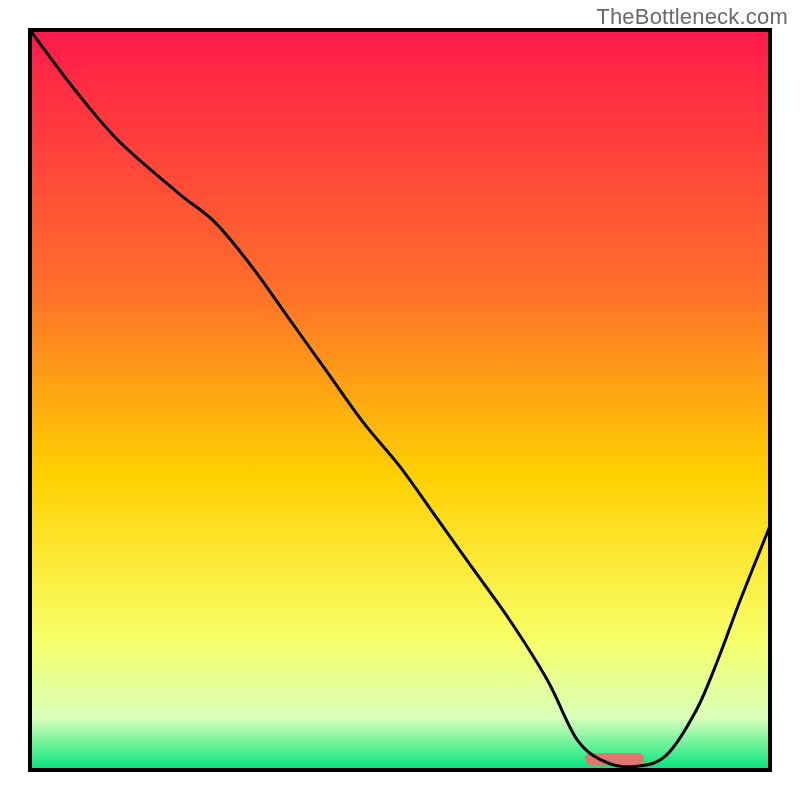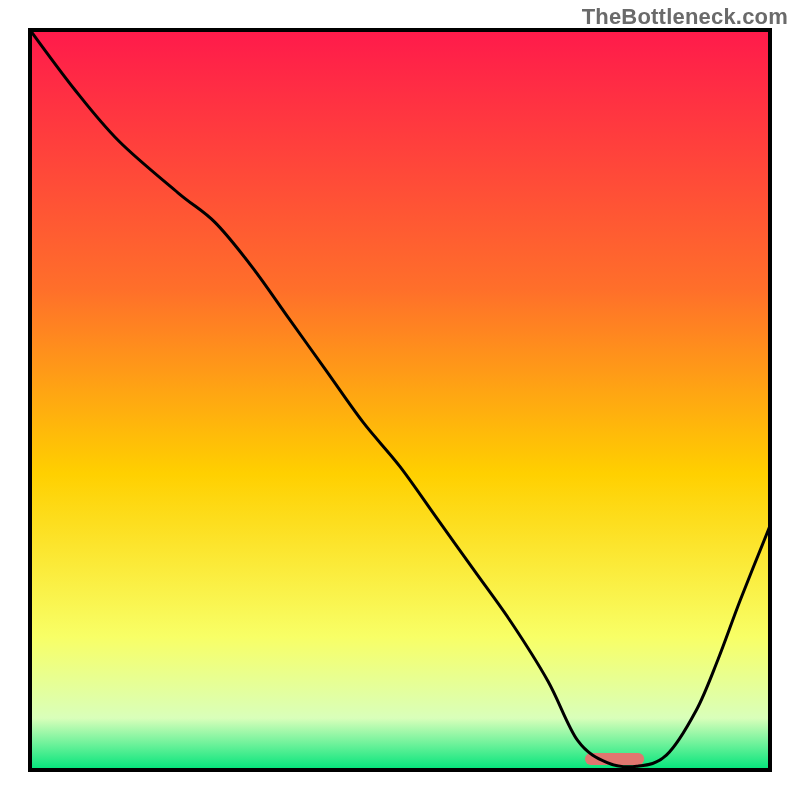--- a/index.html
+++ b/index.html
@@ -13,21 +13,21 @@
   .container {
     position: relative;
     width: 800px;
     height: 800px;
   }
   .watermark {
     position: absolute;
     top: 4px;
     right: 12px;
     font-size: 22px;
-    font-weight: bold;
+    font-weight: normal;
     color: #6a6a6a;
     letter-spacing: 0.2px;
   }
   svg {
     display: block;
   }
 </style>
 </head>
 <body>
 <div class="container">

